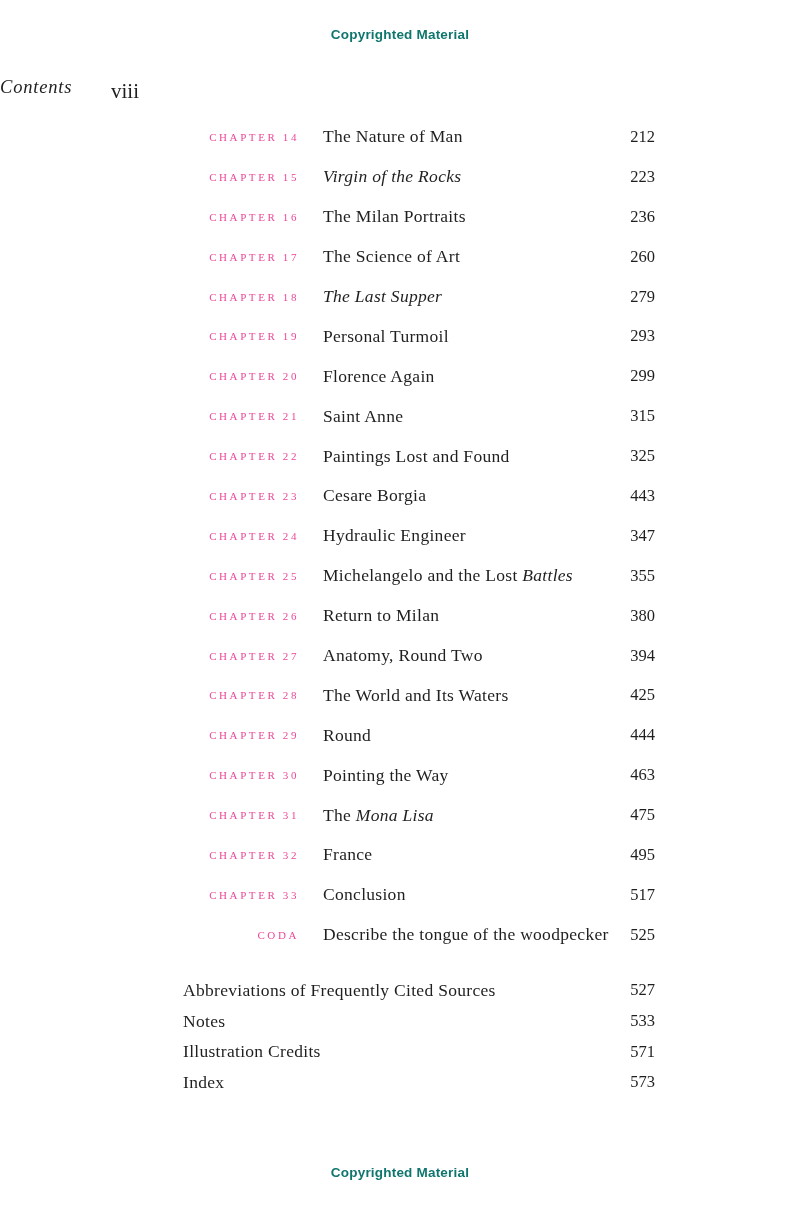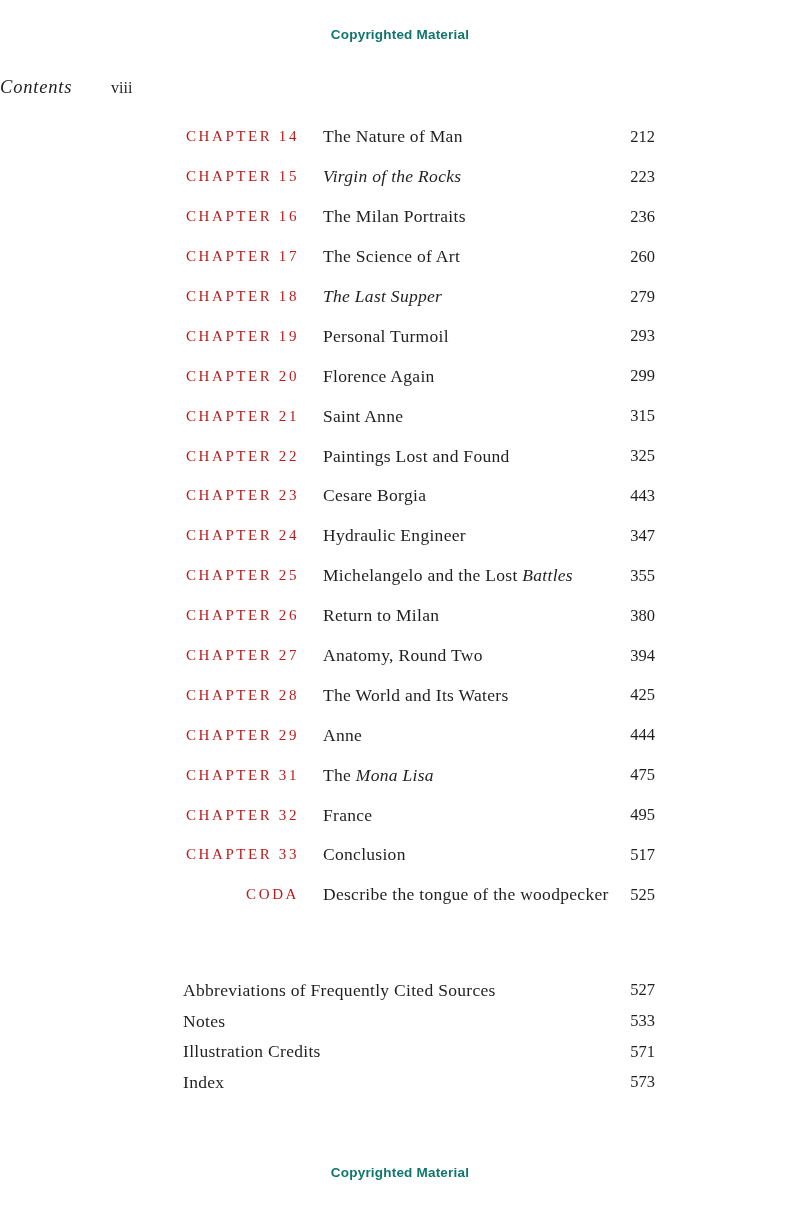--- a/index.html
+++ b/index.html
@@ -26,21 +26,21 @@
     color: #0f766e;
     letter-spacing: 0.2px;
   }
   .copyright.top { top: 27px; }
   .copyright.bottom { top: 1165px; }
 
   .folio {
     position: absolute;
     left: 111px;
     top: 79px;
-    font-size: 16px;
+    font-size: 21px;
   }
   .running-head {
     position: absolute;
     left: 0;
     width: 792px;
     top: 77px;
     text-align: left;
     font-style: italic;
     font-size: 18.5px;
     letter-spacing: 0.8px;
@@ -54,23 +54,23 @@
   }
   .toc-row {
     display: flex;
     align-items: center;
     height: 39.9px;
   }
   .toc-label {
     flex: none;
     width: 116px;
     text-align: right;
-    font-size: 15px;
+    font-size: 11px;
     letter-spacing: 2.6px;
-    color: #b91c1c;
+    color: #ec4899;
     white-space: nowrap;
   }
   .toc-title {
     flex: 1;
     margin-left: 24px;
     font-size: 17.5px;
     letter-spacing: 0.3px;
     white-space: nowrap;
     overflow: hidden;
   }
@@ -186,22 +186,27 @@
     <span class="toc-title"><span>Anatomy, Round Two</span></span>
     <span class="toc-page">394</span>
   </div>
     <div class="toc-row">
     <span class="toc-label">CHAPTER 28</span>
     <span class="toc-title"><span>The World and Its Waters</span></span>
     <span class="toc-page">425</span>
   </div>
     <div class="toc-row">
     <span class="toc-label">CHAPTER 29</span>
-    <span class="toc-title"><span>Anne</span></span>
+    <span class="toc-title"><span>Round</span></span>
     <span class="toc-page">444</span>
+  </div>
+    <div class="toc-row">
+    <span class="toc-label">CHAPTER 30</span>
+    <span class="toc-title"><span>Pointing the Way</span></span>
+    <span class="toc-page">463</span>
   </div>
     <div class="toc-row">
     <span class="toc-label">CHAPTER 31</span>
     <span class="toc-title"><span>The </span><span class="italic">Mona Lisa</span></span>
     <span class="toc-page">475</span>
   </div>
     <div class="toc-row">
     <span class="toc-label">CHAPTER 32</span>
     <span class="toc-title"><span>France</span></span>
     <span class="toc-page">495</span>

